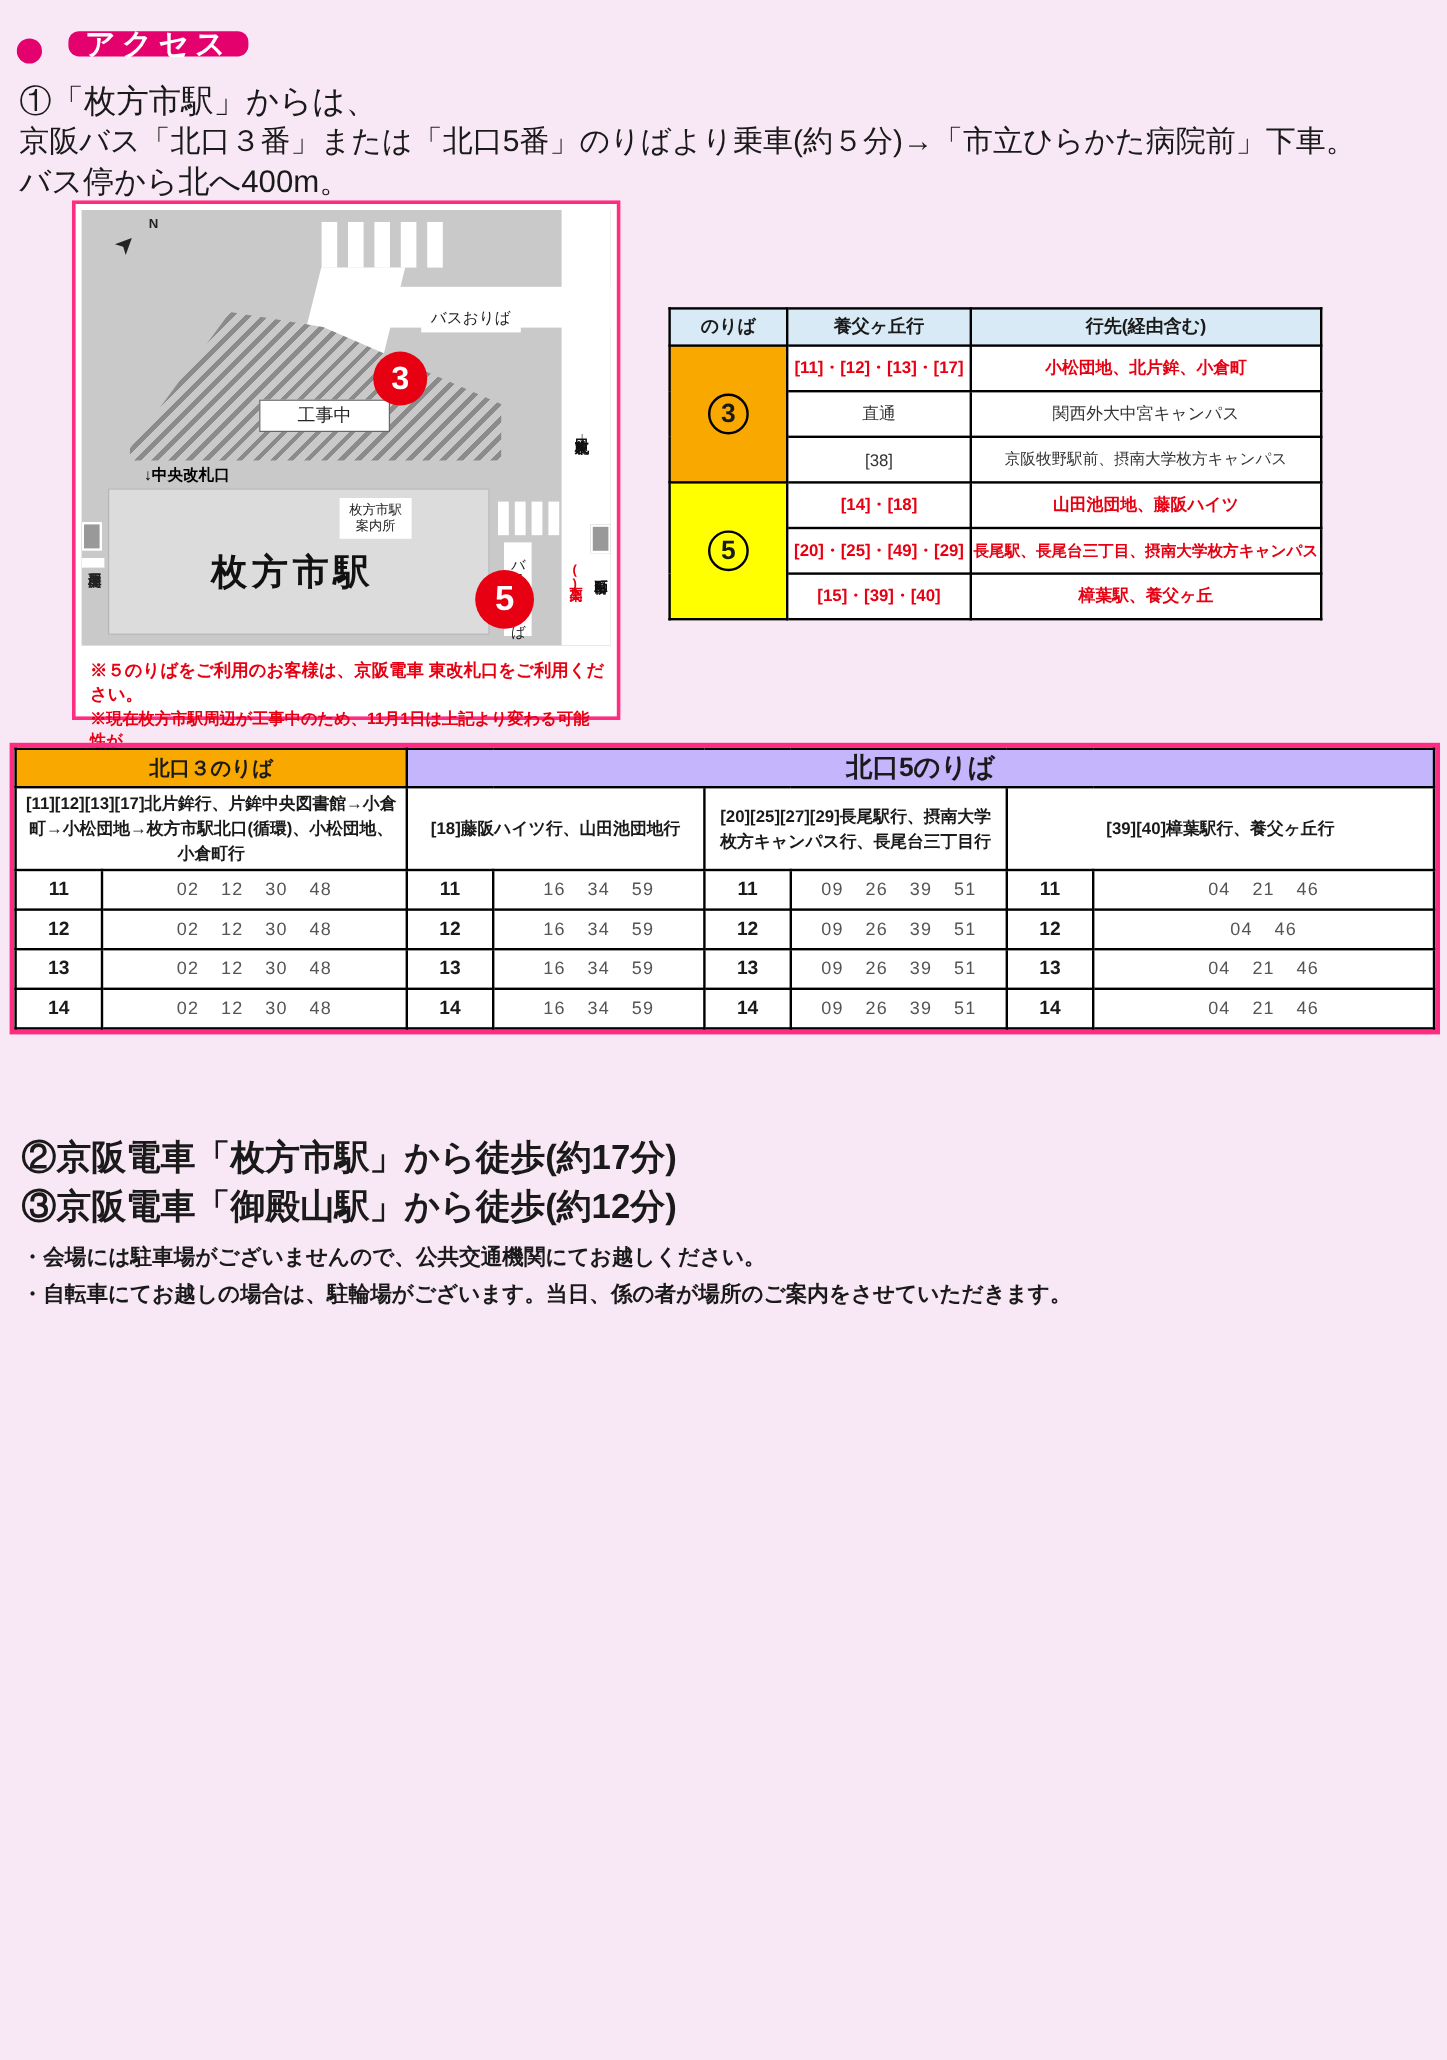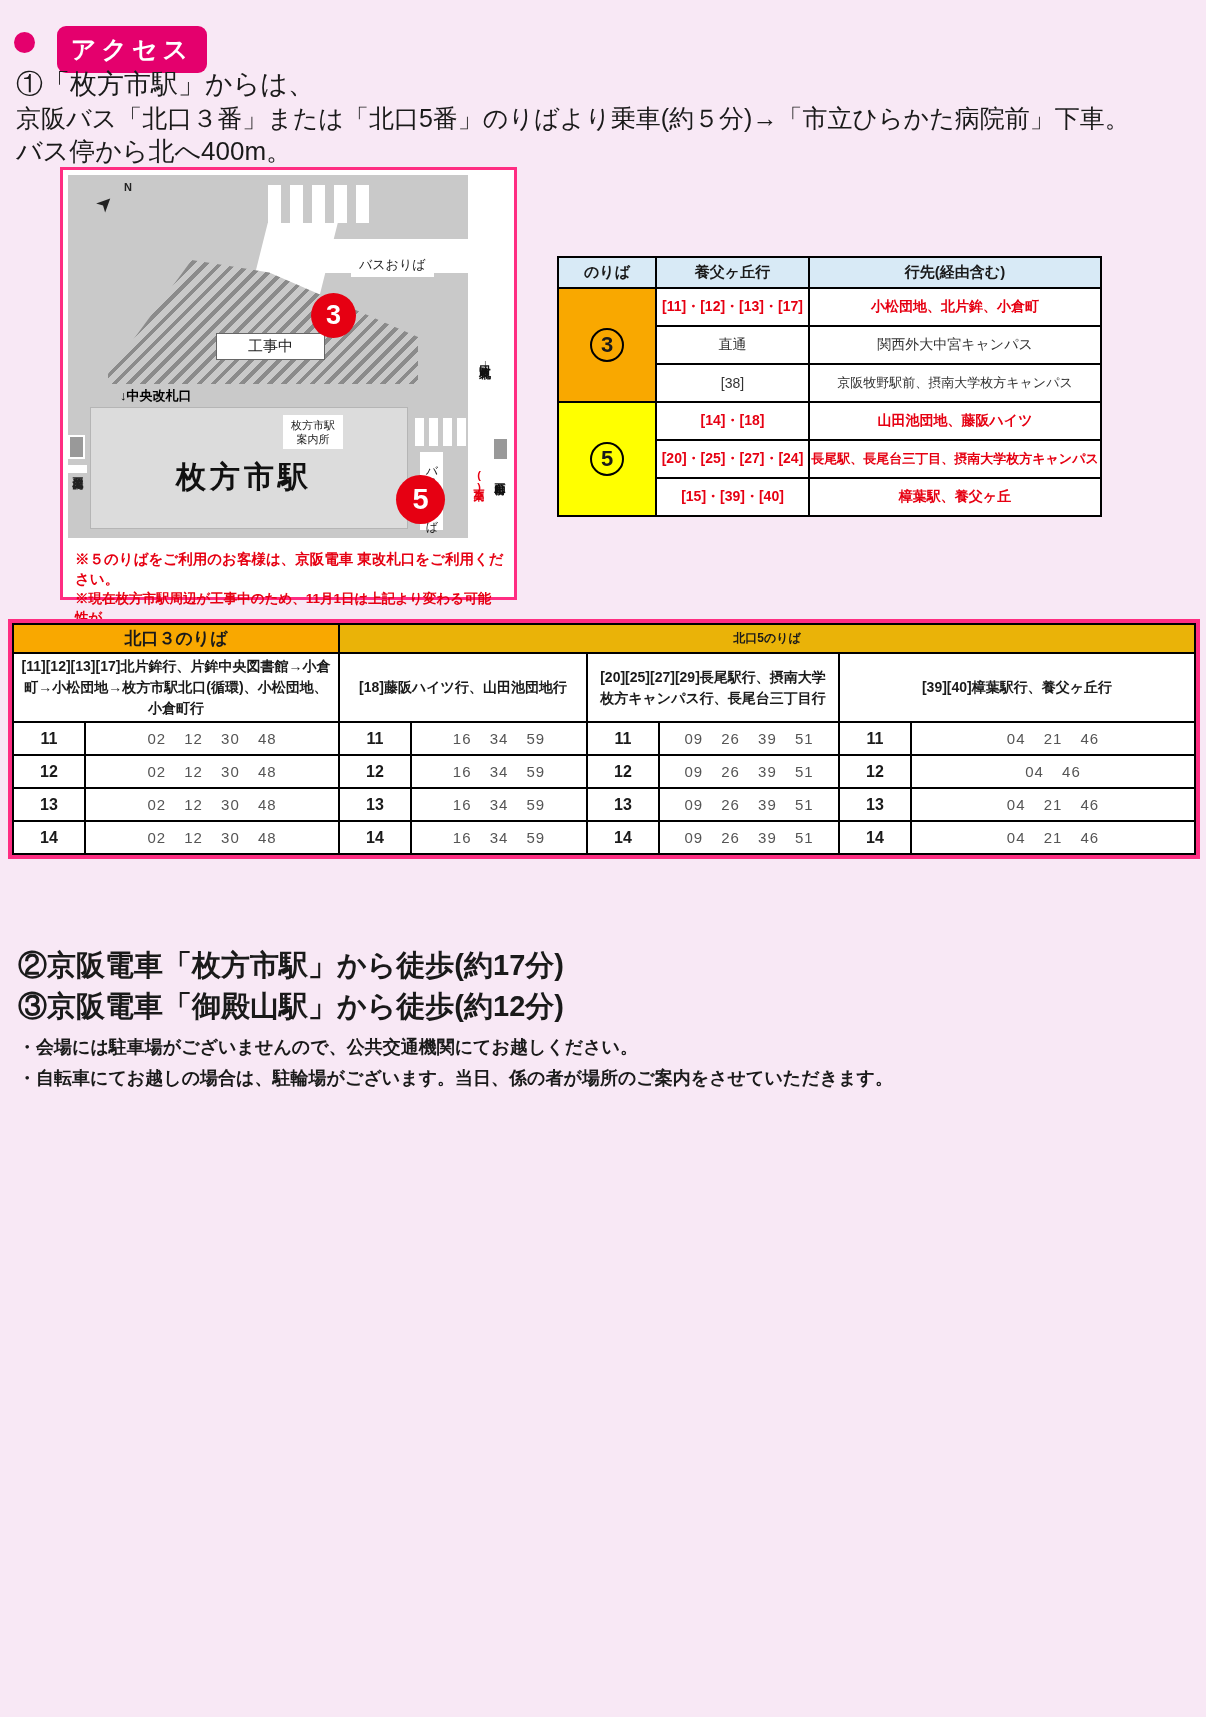--- a/index.html
+++ b/index.html
@@ -5,21 +5,21 @@
   * { margin:0; padding:0; box-sizing:border-box; }
   body { margin:0; }
   .page {
     position:relative; width:1206px; height:1717px;
     background:#f8e8f5; overflow:hidden;
     font-family:"Liberation Sans", sans-serif; color:#1a1a1a;
   }
   
   .bullet { position:absolute; left:14px; top:32px; width:21px; height:21px; border-radius:50%; background:#e4006d; }
   .badge {
-    position:absolute; left:57px; top:26px; width:150px; height:47px;
+    position:absolute; left:57px; top:26px; width:150px; height:21px;
     background:#e4006d; border-radius:9px; color:#fff;
     display:flex; align-items:center; justify-content:center;
     font-size:25px; font-weight:bold; letter-spacing:5px;
   }
   
   .intro { position:absolute; left:16px; top:66px; width:1185px; font-weight:400; }
   .intro .l1 { font-size:27px; line-height:36px; }
   .intro .l2 { font-size:25px; line-height:33px; }
   .intro .l3 { font-size:26px; line-height:33px; }
   
@@ -61,21 +61,21 @@
     width:34px; height:34px; border:2px solid #000; border-radius:50%;
     font-size:22px; font-weight:bold; background:transparent;
   }
   .red-text { color:#e60012; font-weight:bold; }
   .blk-text { color:#333; }
   
   .tt-frame { position:absolute; left:8px; top:619px; border:4px solid #ff2d82; background:#ff2d82; }
   .tt { border-collapse:collapse; table-layout:fixed; background:#fff; border:2px solid #000; }
   .tt th, .tt td { border:2px solid #000; text-align:center; vertical-align:middle; }
   .tt .hd3 { background:#f9a800; font-size:17px; font-weight:bold; height:29px; }
-  .tt .hd5 { background:#eab308; font-size:12px; font-weight:bold; height:29px; }
+  .tt .hd5 { background:#c4b5fd; font-size:22px; font-weight:bold; height:29px; }
   .tt .desc { font-size:14px; line-height:21px; height:64px; padding:2px 6px; font-weight:600; }
   .tt .hour { font-size:16px; font-weight:bold; height:33px; }
   .tt .times { font-size:15px; color:#555; word-spacing:13px; letter-spacing:1px; }
   
   .walk { position:absolute; left:18px; top:945px; font-size:29px; font-weight:600; line-height:41px; }
   .notes { position:absolute; left:18px; top:1032px; font-size:18px; font-weight:bold; line-height:31px; }
 </style>
 </head>
 <body>
 
@@ -177,21 +177,21 @@
     <tr>
       <td class="blk-text">[38]</td>
       <td class="blk-text" style="font-size:13px;">京阪牧野駅前、摂南大学枚方キャンパス</td>
     </tr>
     <tr>
       <td class="cell-stop5" rowspan="3"><span class="stop-circle">5</span></td>
       <td class="red-text">[14]・[18]</td>
       <td class="red-text">山田池団地、藤阪ハイツ</td>
     </tr>
     <tr>
-      <td class="red-text">[20]・[25]・[27]・[24]</td>
+      <td class="red-text">[20]・[25]・[49]・[29]</td>
       <td class="red-text" style="font-size:13px;">長尾駅、長尾台三丁目、摂南大学枚方キャンパス</td>
     </tr>
     <tr>
       <td class="red-text">[15]・[39]・[40]</td>
       <td class="red-text">樟葉駅、養父ヶ丘</td>
     </tr>
   </tbody>
     </table>
 
   <div class="tt-frame">

